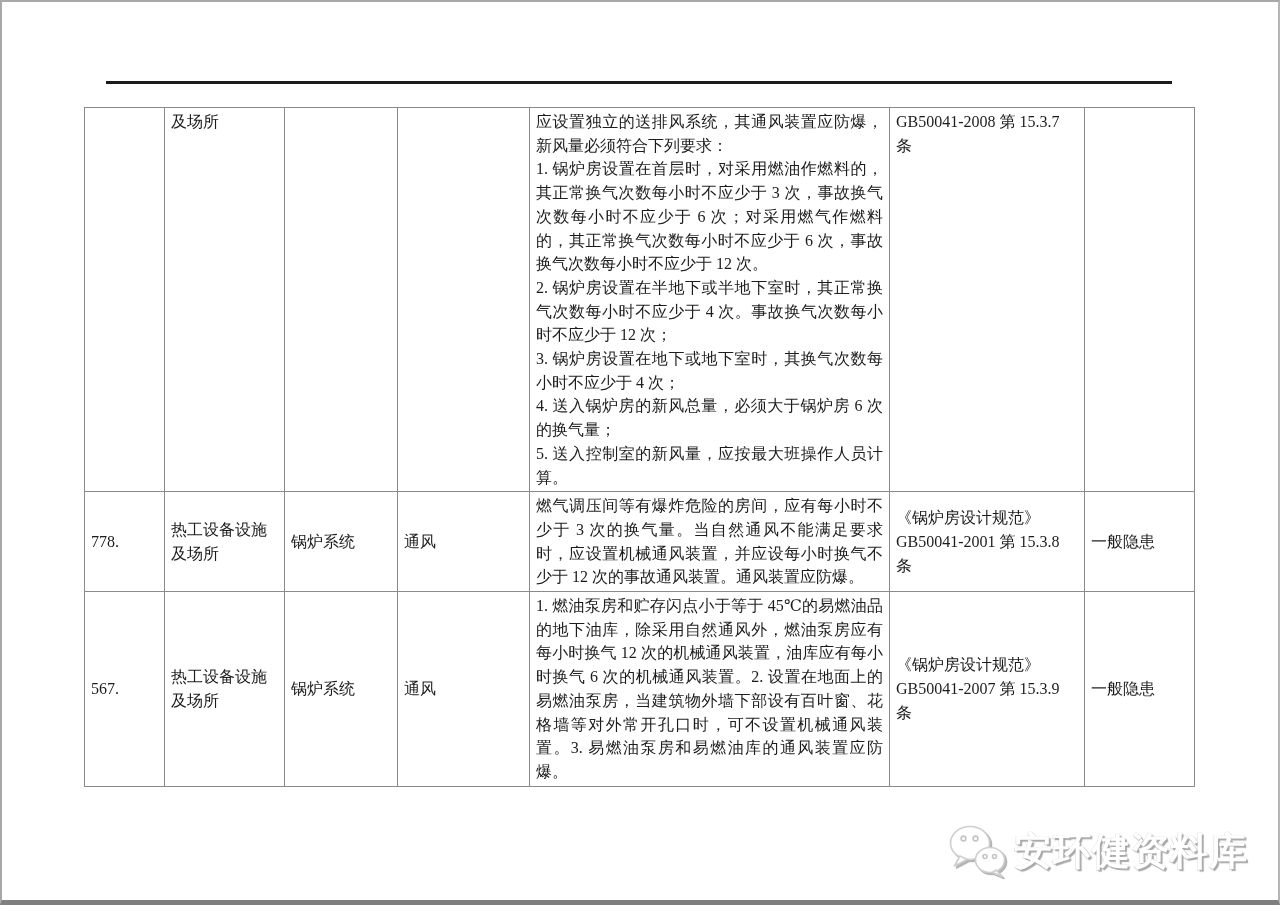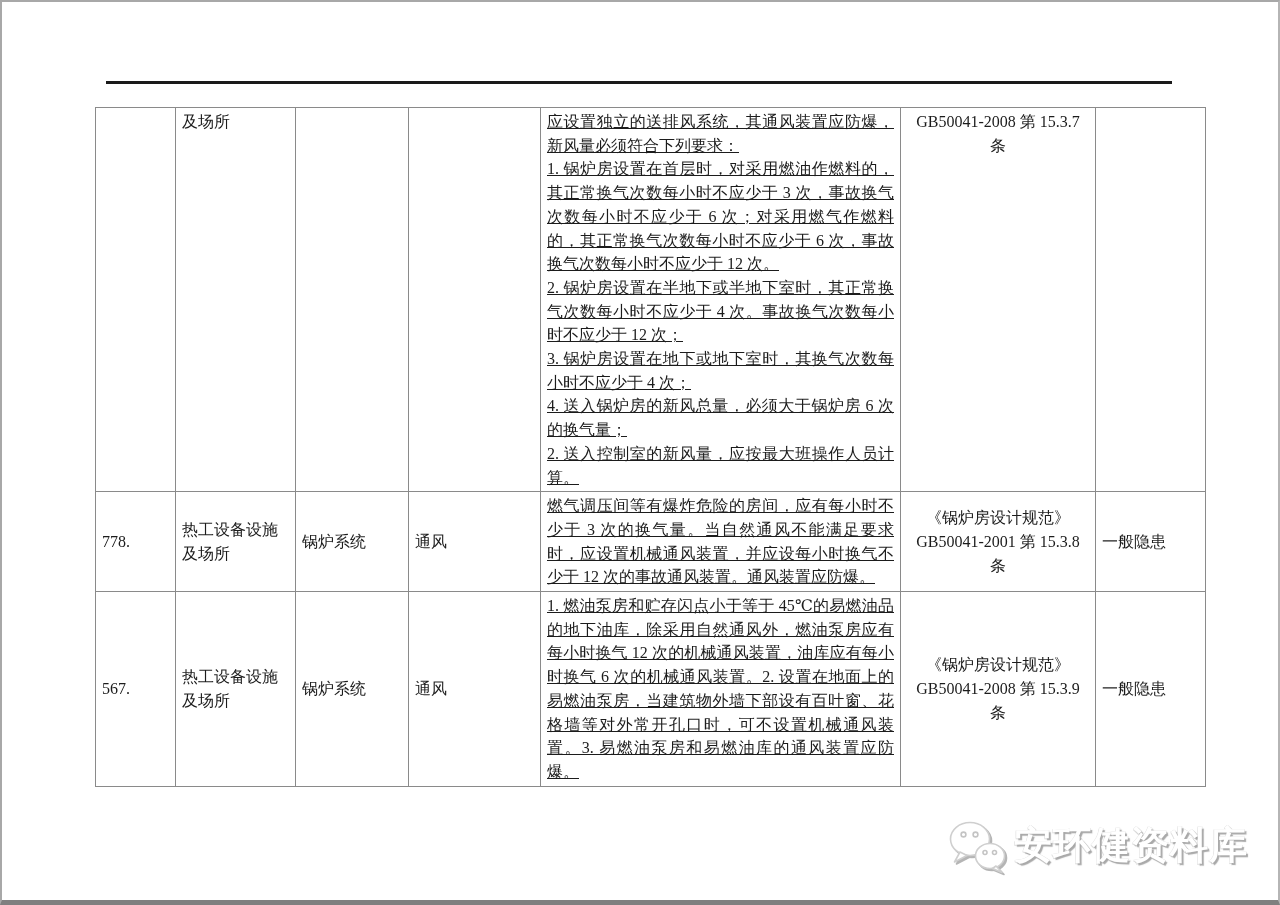--- a/index.html
+++ b/index.html
@@ -10,40 +10,40 @@
   }
   .page-frame{
     position:absolute;inset:0;box-sizing:border-box;
     border:2px solid #a8a8a8;border-bottom:5px solid #7f7f7f;border-right:2px solid #b5b5b5;
     pointer-events:none;
   }
   .top-rule{
     position:absolute;left:106px;top:81px;width:1066px;height:3px;background:#1a1a1a;
   }
   table.hazard{
-    position:absolute;left:95px;top:107px;width:1110px;
+    position:absolute;left:84px;top:107px;width:1110px;
     border-collapse:collapse;table-layout:fixed;
   }
   table.hazard td{
     border:1px solid #8a8a8a;
     font-size:16px;line-height:23.7px;
     padding:2px 6px;overflow:hidden;box-sizing:border-box;
     word-break:break-all;
   }
   tr.va-top td{vertical-align:top;}
   tr.va-middle td{vertical-align:middle;}
   td.col-no{text-align:left;padding:4px 2px;}
   td.col-cat,td.col-sys,td.col-type{padding:4px 4px 4px 10px;}
-  td.col-desc{padding:3px 8px 3px 9px;text-decoration:underline;}
+  td.col-desc{padding:3px 8px 3px 9px;}
   td.col-desc .para{text-align:justify;}
-  td.col-ref{padding:4px 4px 4px 8px;text-align:center;}
+  td.col-ref{padding:4px 4px 4px 8px;}
   td.col-sev{padding:4px 4px 4px 10px;}
   .watermark{
     position:absolute;top:820px;right:32px;height:62px;
-    display:flex;align-items:flex-start;gap:8px;
+    display:flex;align-items:center;gap:8px;
   }
   .wm-icon svg{
     filter:drop-shadow(2px 2px 0px #b5b5b5);
     display:block;
   }
   .wm-text{
     font-family:"Liberation Sans","DejaVu Sans",sans-serif;
     font-weight:bold;font-size:38px;letter-spacing:1px;
     color:#ffffff;
     text-shadow:2px 2px 1px #a9a9a9, -0.5px -0.5px 0px #e3e3e3, 0.5px -0.5px 0px #dddddd, -0.5px 0.5px 0px #dddddd;
@@ -71,21 +71,21 @@
         <td class="col-no"></td>
         <td class="col-cat">及场所</td>
         <td class="col-sys"></td>
         <td class="col-type"></td>
         <td class="col-desc">
           <div class="para">应设置独立的送排风系统，其通风装置应防爆，新风量必须符合下列要求：</div>
           <div class="para">1.  锅炉房设置在首层时，对采用燃油作燃料的，其正常换气次数每小时不应少于 3 次，事故换气次数每小时不应少于 6 次；对采用燃气作燃料的，其正常换气次数每小时不应少于 6 次，事故换气次数每小时不应少于 12 次。</div>
           <div class="para">2.  锅炉房设置在半地下或半地下室时，其正常换气次数每小时不应少于 4 次。事故换气次数每小时不应少于 12 次；</div>
           <div class="para">3.  锅炉房设置在地下或地下室时，其换气次数每小时不应少于 4 次；</div>
           <div class="para">4.  送入锅炉房的新风总量，必须大于锅炉房 6 次的换气量；</div>
-          <div class="para">2.  送入控制室的新风量，应按最大班操作人员计算。</div>
+          <div class="para">5.  送入控制室的新风量，应按最大班操作人员计算。</div>
         </td>
         <td class="col-ref">
           <div class="refline">GB50041-2008 第 15.3.7 条</div>
         </td>
         <td class="col-sev"></td>
       </tr>
       <tr class="va-middle" style="height: 97px;">
         <td class="col-no">778.</td>
         <td class="col-cat">热工设备设施及场所</td>
         <td class="col-sys">锅炉系统</td>
@@ -102,21 +102,21 @@
       <tr class="va-middle" style="height: 191px;">
         <td class="col-no">567.</td>
         <td class="col-cat">热工设备设施及场所</td>
         <td class="col-sys">锅炉系统</td>
         <td class="col-type">通风</td>
         <td class="col-desc">
           <div class="para">1.  燃油泵房和贮存闪点小于等于 45℃的易燃油品的地下油库，除采用自然通风外，燃油泵房应有每小时换气 12 次的机械通风装置，油库应有每小时换气 6 次的机械通风装置。2.  设置在地面上的易燃油泵房，当建筑物外墙下部设有百叶窗、花格墙等对外常开孔口时，可不设置机械通风装置。3.  易燃油泵房和易燃油库的通风装置应防爆。</div>
         </td>
         <td class="col-ref">
           <div class="refline">《锅炉房设计规范》</div>
-          <div class="refline">GB50041-2008 第 15.3.9 条</div>
+          <div class="refline">GB50041-2007 第 15.3.9 条</div>
         </td>
         <td class="col-sev">一般隐患</td>
       </tr>
     </tbody>
 </table>
 
 <div class="watermark">
   <span class="wm-icon">
     <svg width="58" height="54" viewBox="0 0 58 54" xmlns="http://www.w3.org/2000/svg">
       <g fill="#ffffff" stroke="#cfcfcf" stroke-width="1.6">

